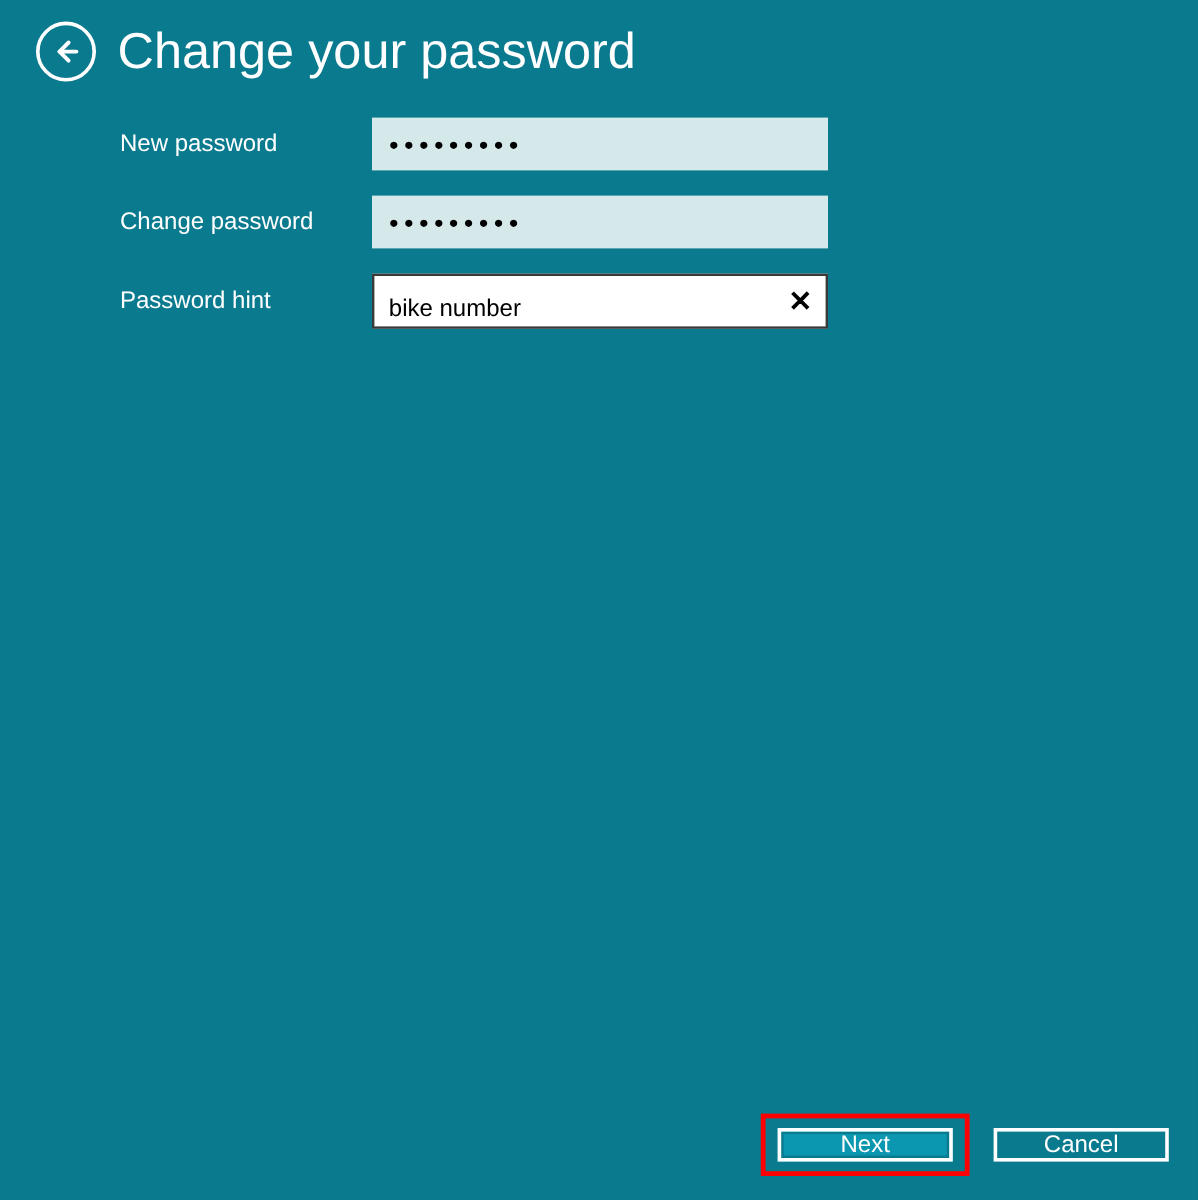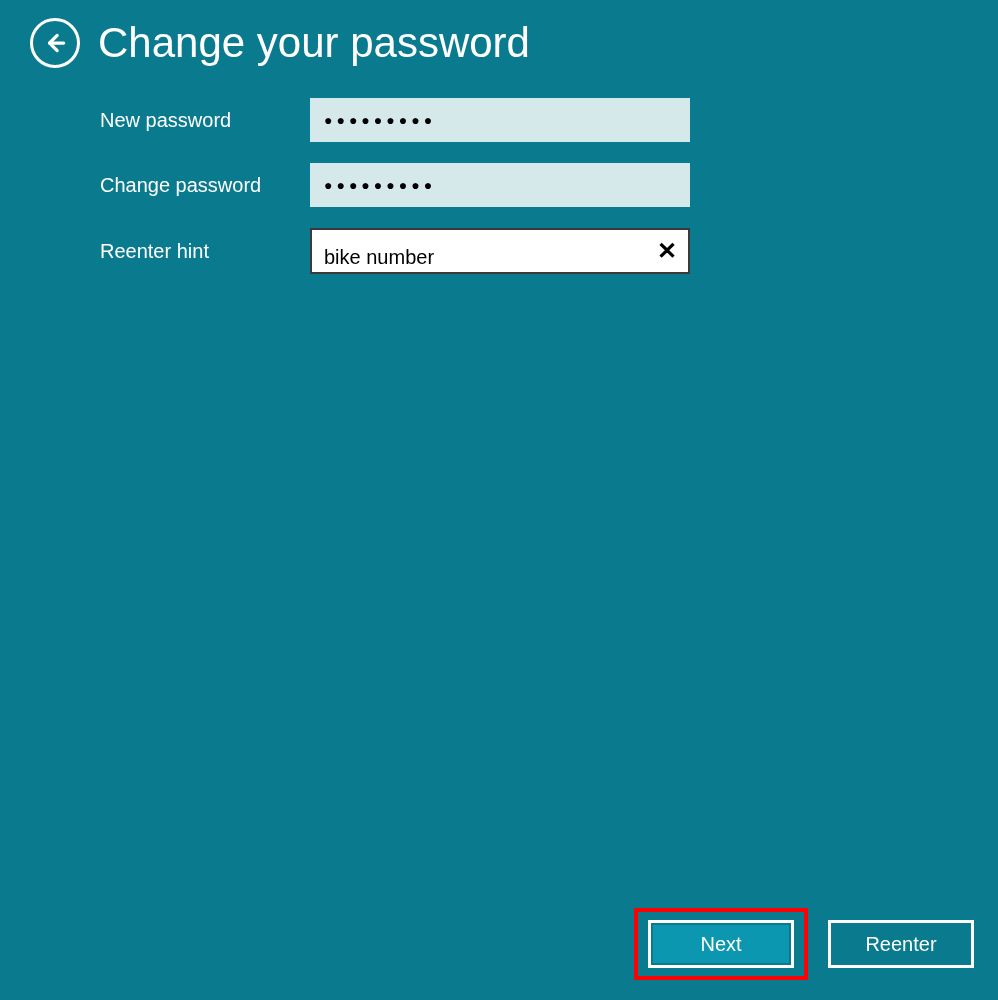--- a/index.html
+++ b/index.html
@@ -112,21 +112,21 @@
       gap: 20px;
       align-items: center;
     }
     .highlight-box {
       border: 4px solid #ff0000;
       padding: 8px 10px;
       display: inline-flex;
     }
     .btn {
       width: 146px;
-      height: 48px;
+      height: 28px;
       border: 3px solid #ffffff;
       background: transparent;
       color: #ffffff;
       font-size: 20px;
       font-family: "Segoe UI", Arial, sans-serif;
       cursor: pointer;
       display: flex;
       align-items: center;
       justify-content: center;
     }
@@ -165,31 +165,31 @@
   <div class="row">
     <div class="label">Change password</div>
     <div class="field-wrap">
       <div class="pw-field">
         <span class="dots">●●●●●●●●●</span>
       </div>
     </div>
   </div>
 
   <div class="row">
-    <div class="label">Reenter hint</div>
+    <div class="label">Password hint</div>
     <div class="field-wrap">
       <input type="text" class="hint-field" value="bike number" style="">
       <div class="clear-btn">
         <span>✕</span>
       </div>
     </div>
   </div>
 
 </div>
 
 <div class="footer">
   <div class="highlight-box">
     <button class="btn primary">Next</button>
   </div>
   <div class="cancel-wrap">
-    <button class="btn">Reenter</button>
+    <button class="btn">Cancel</button>
   </div>
 </div>
 
 </body></html>

